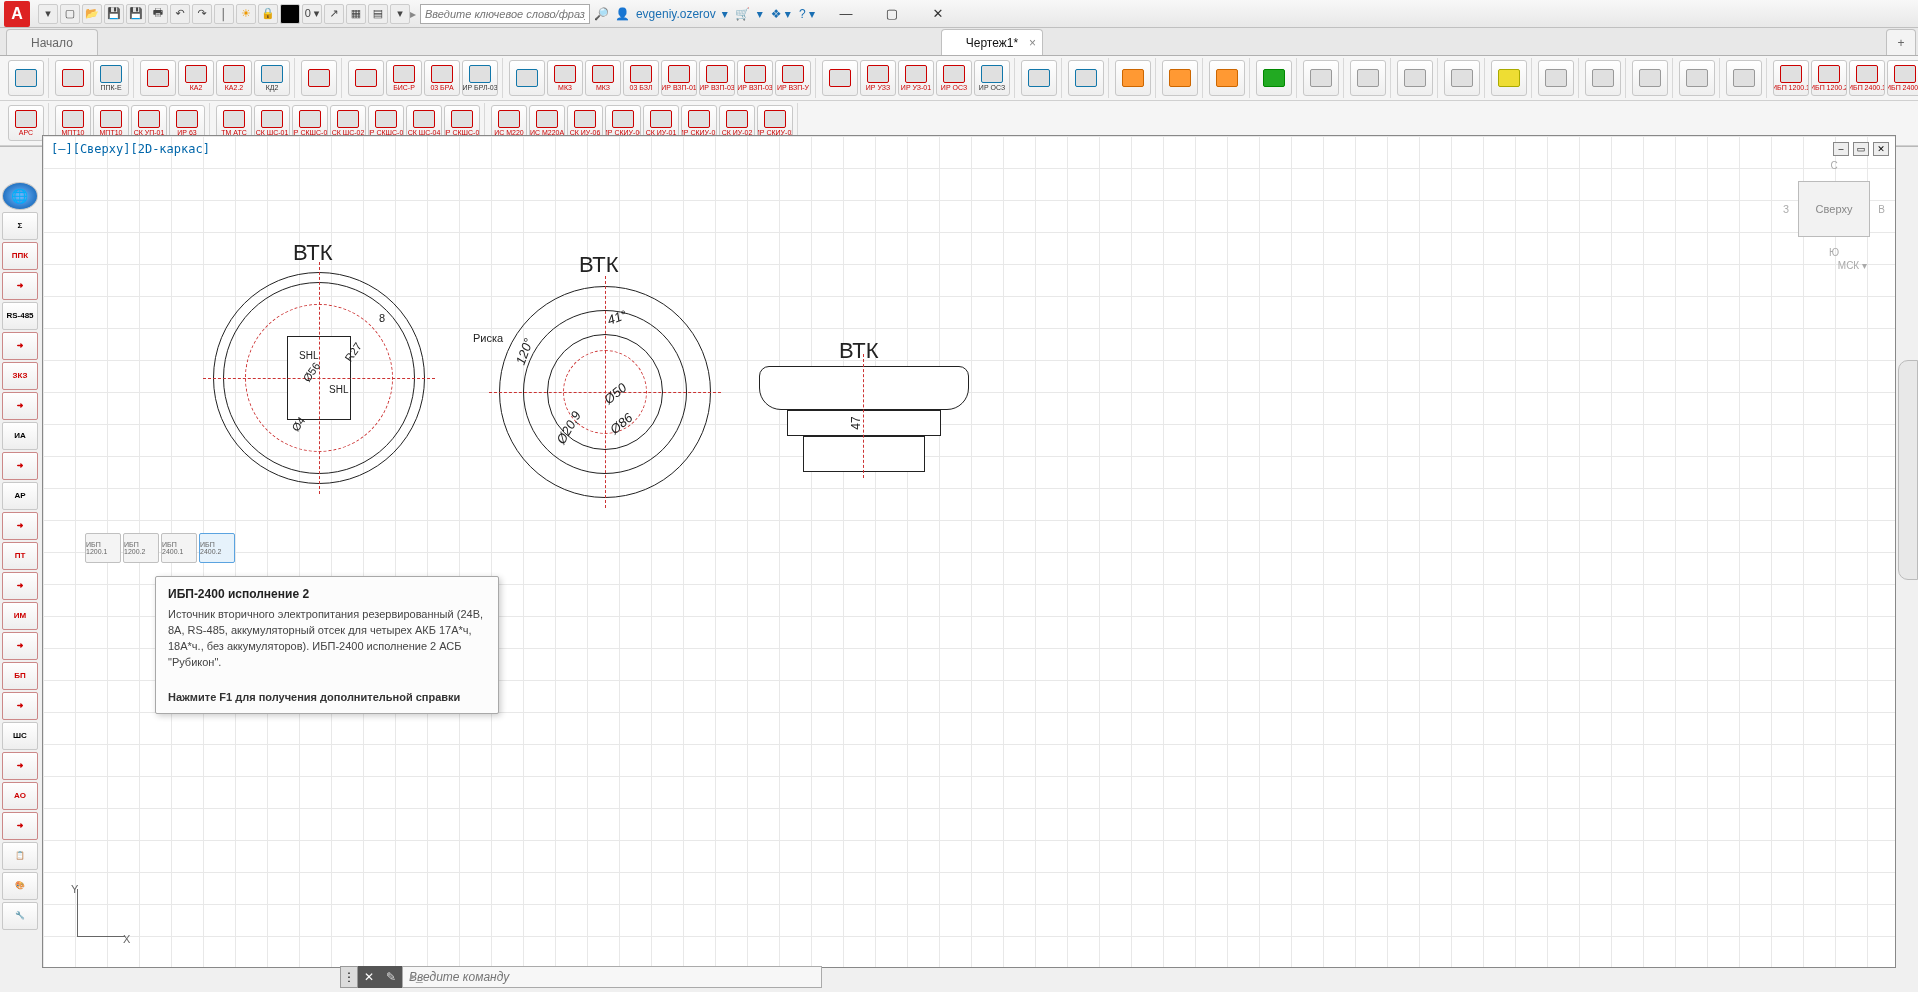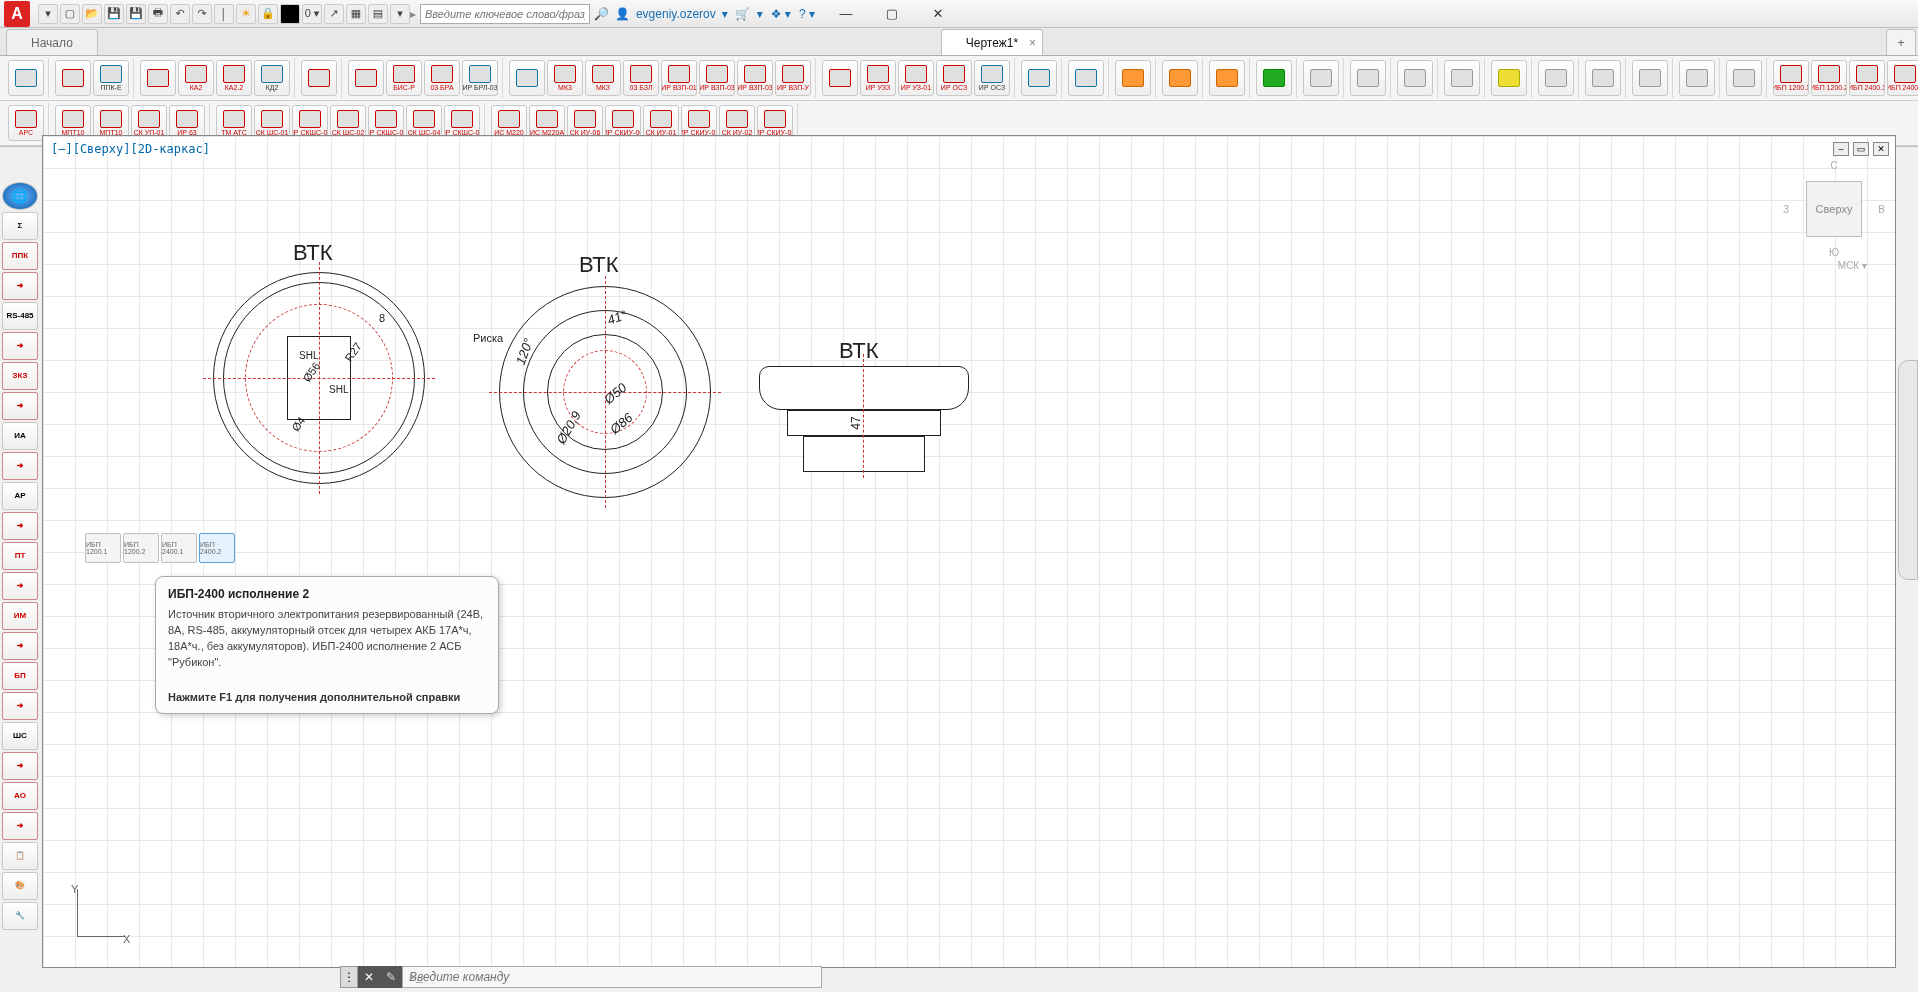--- a/index.html
+++ b/index.html
@@ -53,21 +53,21 @@
 
 .canvas-wrap { position:absolute; left:42px; top:135px; right:22px; bottom:24px; background:#fff; border:1px solid #888;}
 .grid { position:absolute; inset:0;
   background-image: linear-gradient(#e8e8e8 1px, transparent 1px), linear-gradient(90deg,#e8e8e8 1px, transparent 1px);
   background-size:32px 32px;}
 .vp-label { position:absolute; left:8px; top:6px; font-size:12px; color:#06a; font-family:monospace;}
 .vp-ctrls { position:absolute; right:6px; top:6px; display:flex; gap:4px;}
 .vp-ctrls div{ width:16px; height:14px; border:1px solid #888; background:#eee; font-size:9px; display:flex; align-items:center; justify-content:center;}
 
 .viewcube { position:absolute; right:24px; top:36px; width:74px; height:74px; display:flex; align-items:center; justify-content:center;}
-.viewcube .cube { width:56px; height:56px; background:#f2f2f2; border:1px solid #bbb; display:flex; align-items:center; justify-content:center; font-size:11px; color:#888; position:relative;}
+.viewcube .cube { width:72px; height:56px; background:#f2f2f2; border:1px solid #bbb; display:flex; align-items:center; justify-content:center; font-size:11px; color:#888; position:relative;}
 .viewcube .n{position:absolute; font-size:10px; color:#aaa;}
 .viewcube .n.c{top:-12px;}
 .viewcube .n.u{bottom:-12px;}
 .viewcube .n.z{left:-14px;}
 .viewcube .n.v{right:-14px;}
 .mck{position:absolute; right:28px; top:124px; font-size:10px; color:#aaa;}
 
 
 .drawing { position:absolute; inset:0; }
 .circ { position:absolute; border:1px solid #222; border-radius:50%;}
@@ -76,21 +76,21 @@
 .txt { position:absolute; font-family:Arial; color:#222;}
 .centerline-v{position:absolute; width:0; border-left:1px dashed #c33;}
 .centerline-h{position:absolute; height:0; border-top:1px dashed #c33;}
 
 
 .ucs { position:absolute; left:24px; bottom:20px; width:60px; height:60px;}
 .ucs .ax{position:absolute; background:#666;}
 .ucs .lbl{position:absolute; font-size:11px; color:#666;}
 
 
-.tooltip { position:absolute; left:154px; top:576px; width:344px; background:#fcfcfc; border:1px solid #a8a8a8; box-shadow:2px 2px 6px rgba(0,0,0,.2); padding:10px 12px; font-size:11px; color:#444; border-radius:8px;}
+.tooltip { position:absolute; left:154px; top:576px; width:344px; background:#fcfcfc; border:1px solid #a8a8a8; box-shadow:2px 2px 6px rgba(0,0,0,.2); padding:10px 12px; font-size:11px; color:#444; border-radius:2px;}
 .tooltip .ttl{font-weight:bold; margin-bottom:6px; font-size:12px; color:#222;}
 .tooltip .desc{line-height:1.45; margin-bottom:20px;}
 .tooltip .help{font-weight:bold; color:#333;}
 
 
 .cmdbar { position:absolute; left:340px; bottom:4px; height:22px; display:flex; align-items:center; gap:0;}
 .cmdbar .chev{width:18px; height:22px; background:#dcdcdc; border:1px solid #999; display:flex; align-items:center; justify-content:center;}
 .cmdbar .x{width:22px; height:22px; background:#555; color:#fff; display:flex; align-items:center; justify-content:center; font-size:12px;}
 .cmdbar .wr{width:22px; height:22px; background:#555; color:#ddd; display:flex; align-items:center; justify-content:center; font-size:12px;}
 .cmdbar input{width:420px; height:22px; border:1px solid #aaa; background:#f7f7f7; padding:0 6px; font-style:italic; color:#999; font-size:12px;}

